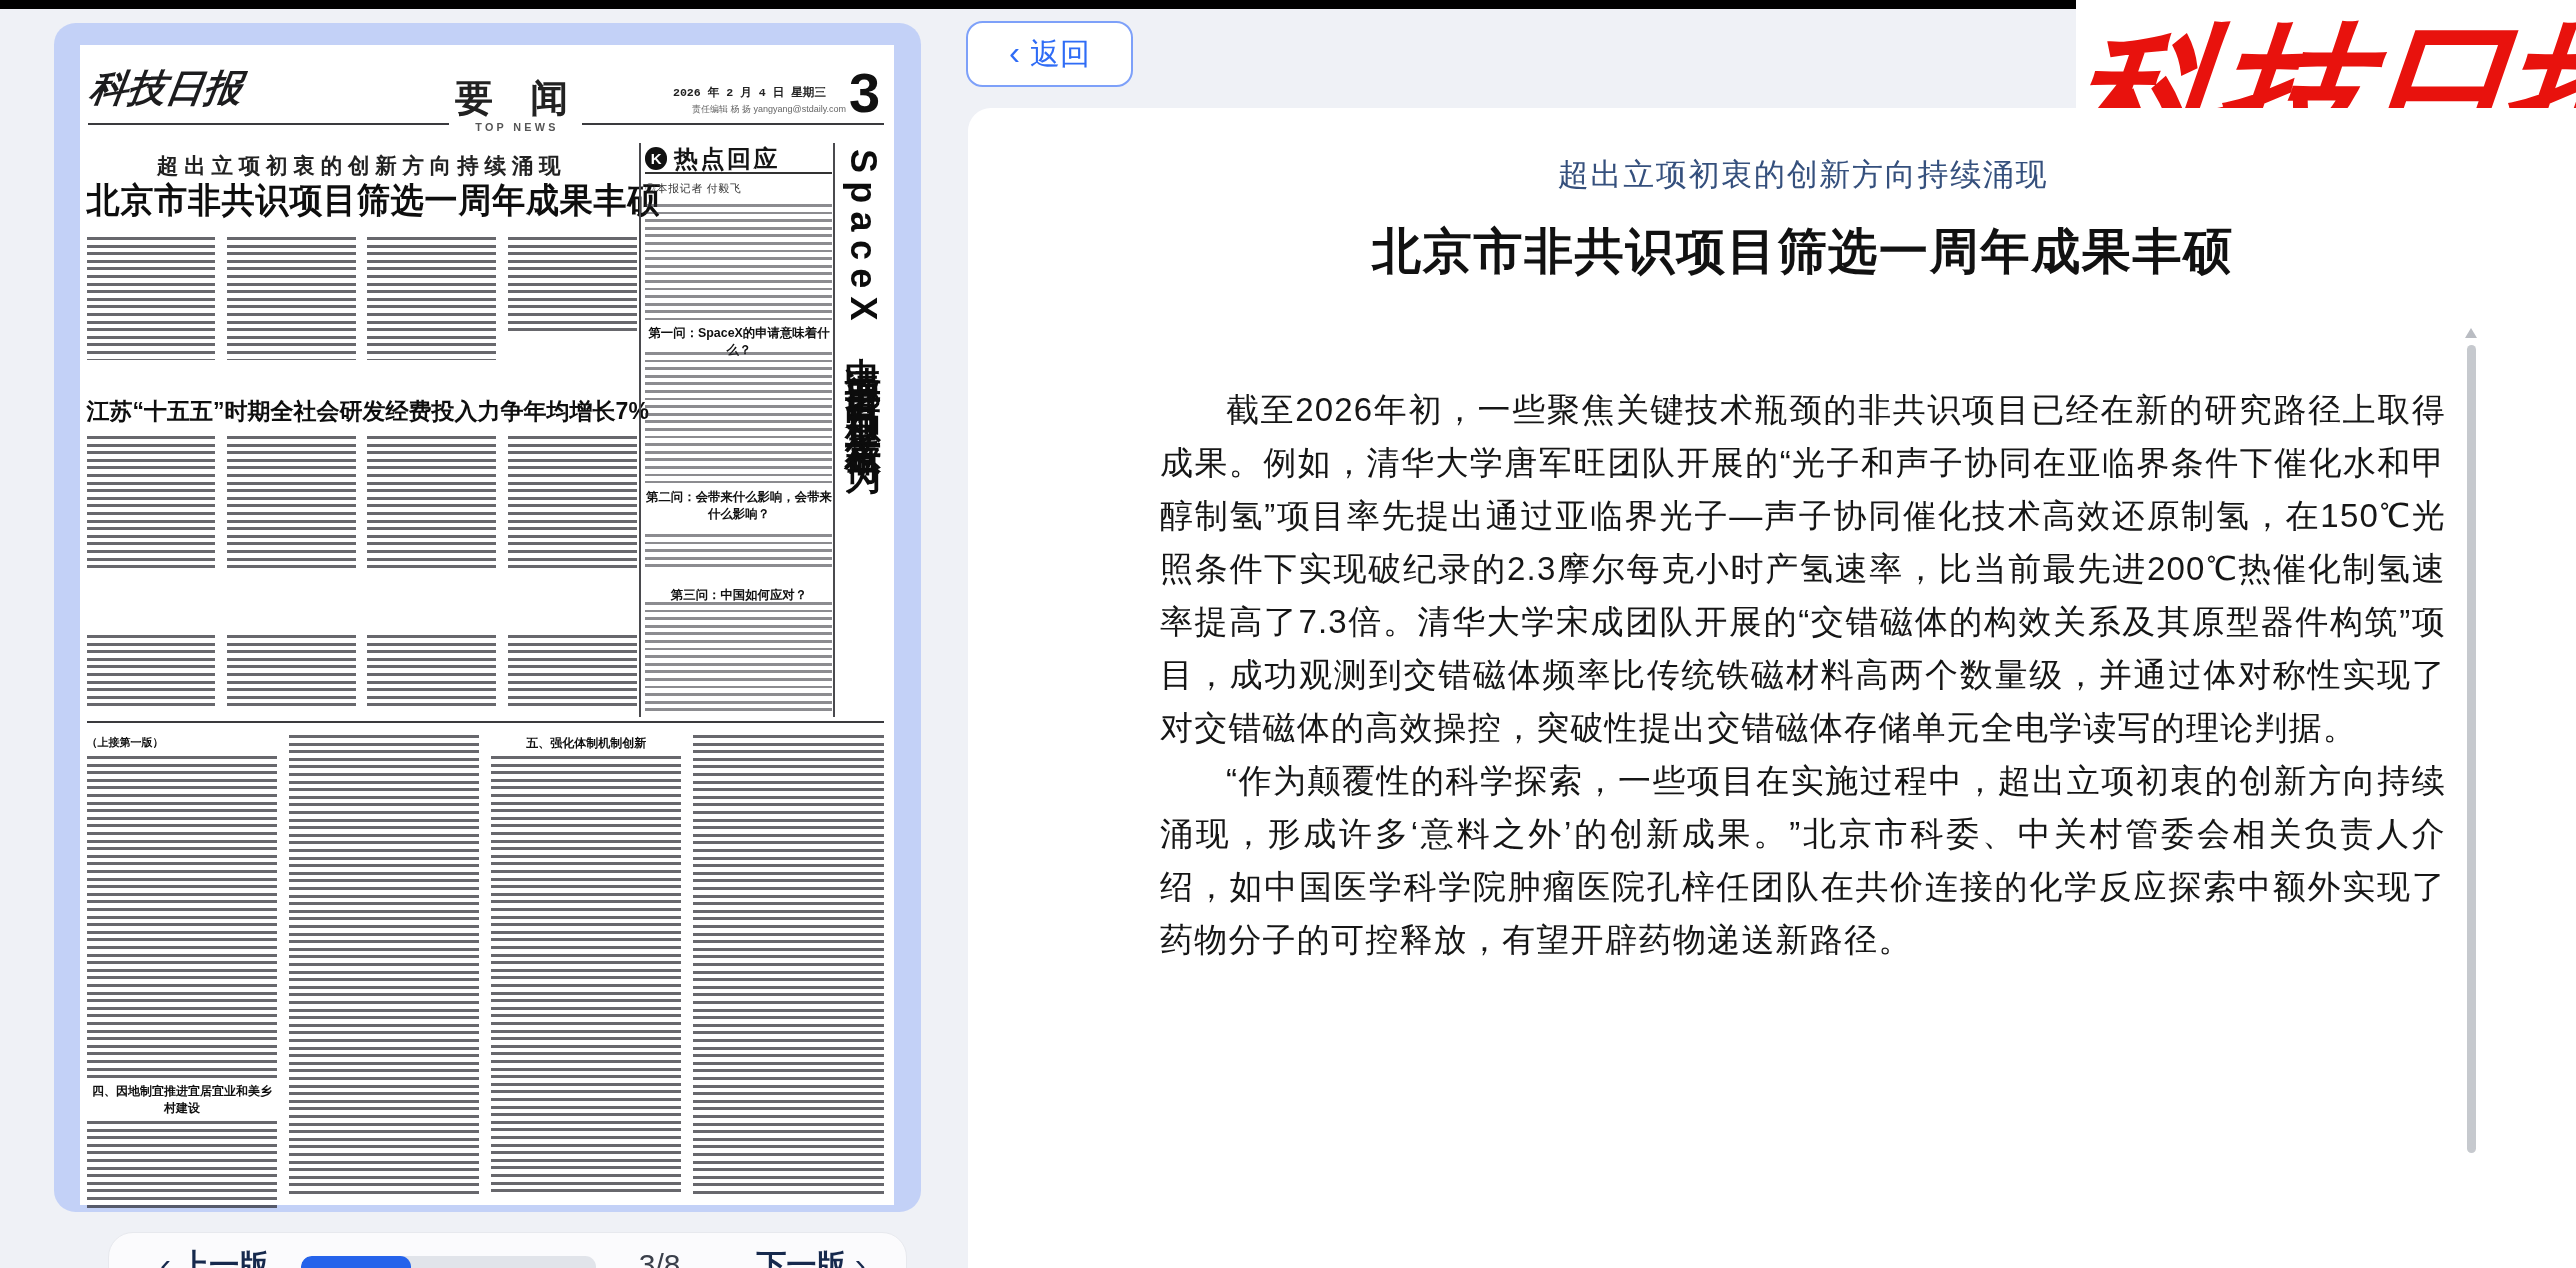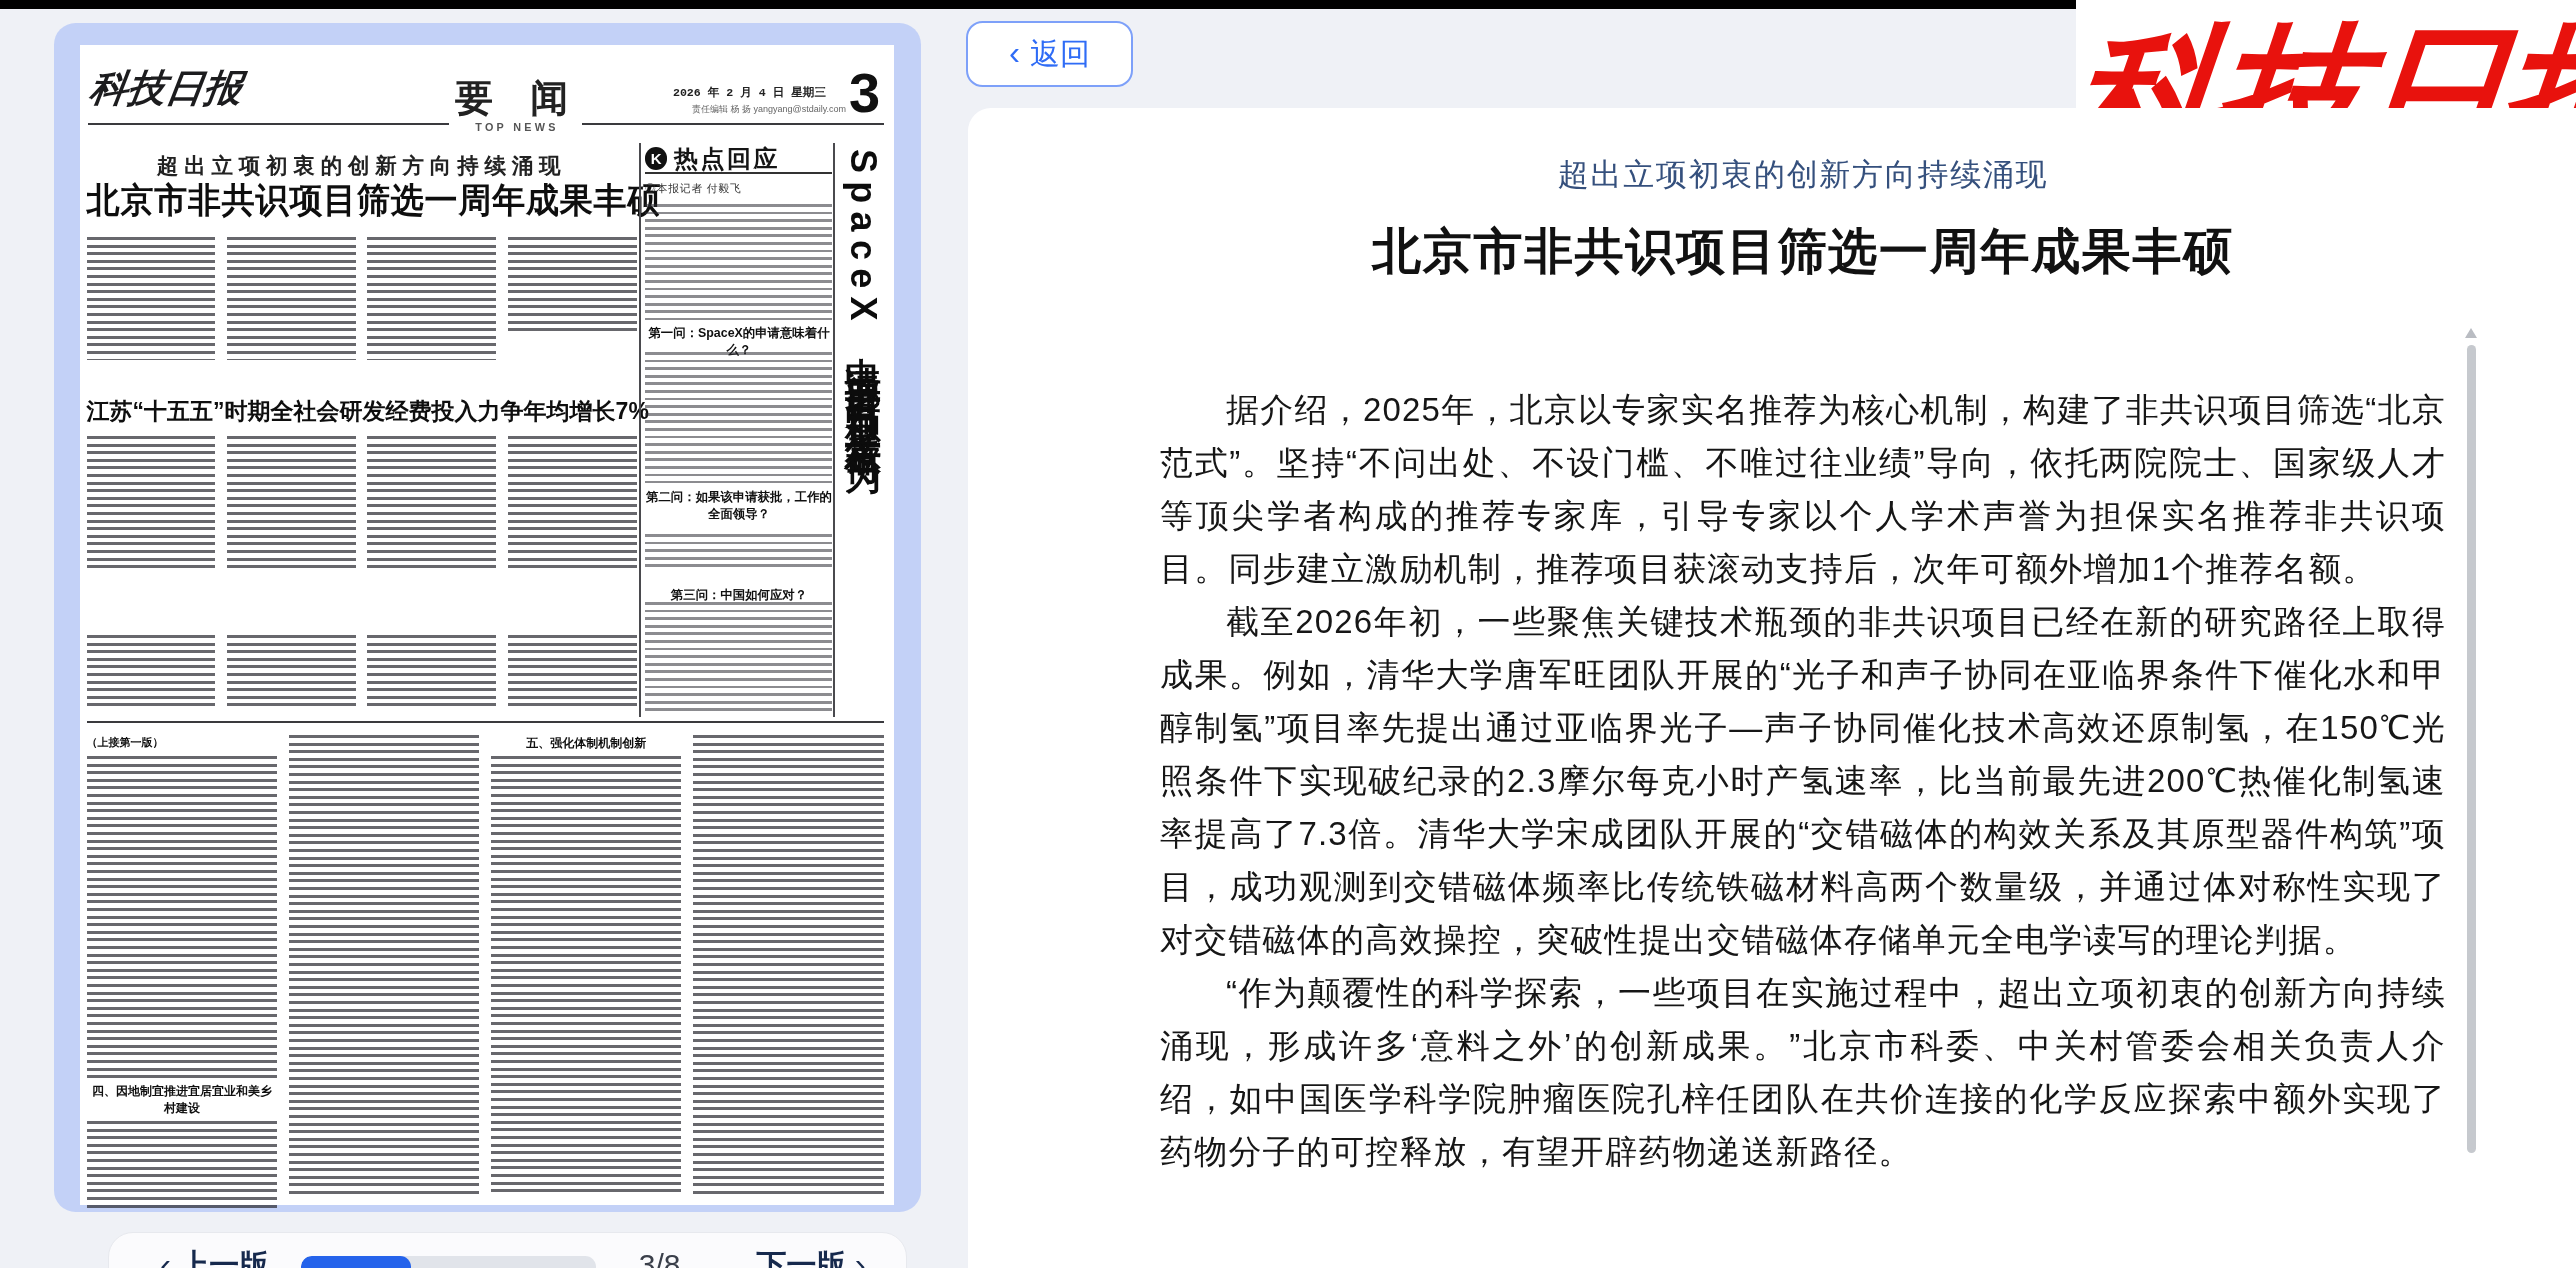--- a/index.html
+++ b/index.html
@@ -142,21 +142,20 @@
 <button class="back-btn">
   <span class="chev">‹</span>
   <span>返回</span>
 </button>
 
 <div class="article-panel">
   <div class="article-inner">
     <div class="article-kicker">超出立项初衷的创新方向持续涌现</div>
     <div class="article-title">北京市非共识项目筛选一周年成果丰硕</div>
     <div class="article-body">
-      <p>据介绍，2025年，北京以专家实名推荐为核心机制，构建了非共识项目筛选“北京范式”。坚持“不问出处、不设门槛、不唯过往业绩”导向，依托两院院士、国家级人才等顶尖学者构成的推荐专家库，引导专家以个人学术声誉为担保实名推荐非共识项目。同步建立激励机制，推荐项目获滚动支持后，次年可额外增加1个推荐名额。</p>
       <p>截至2026年初，一些聚焦关键技术瓶颈的非共识项目已经在新的研究路径上取得成果。例如，清华大学唐军旺团队开展的“光子和声子协同在亚临界条件下催化水和甲醇制氢”项目率先提出通过亚临界光子—声子协同催化技术高效还原制氢，在150℃光照条件下实现破纪录的2.3摩尔每克小时产氢速率，比当前最先进200℃热催化制氢速率提高了7.3倍。清华大学宋成团队开展的“交错磁体的构效关系及其原型器件构筑”项目，成功观测到交错磁体频率比传统铁磁材料高两个数量级，并通过体对称性实现了对交错磁体的高效操控，突破性提出交错磁体存储单元全电学读写的理论判据。</p>
       <p>“作为颠覆性的科学探索，一些项目在实施过程中，超出立项初衷的创新方向持续涌现，形成许多‘意料之外’的创新成果。”北京市科委、中关村管委会相关负责人介绍，如中国医学科学院肿瘤医院孔梓任团队在共价连接的化学反应探索中额外实现了药物分子的可控释放，有望开辟药物递送新路径。</p>
     </div>
   </div>
 </div>
 <div class="scrollbar-up"></div>
 <div class="scrollbar-thumb"></div>
 
 <div class="np-card">
   <div class="np-page">
@@ -197,21 +196,21 @@
     <div class="vrule" style="left:559px;top:98px;height:574px;"></div>
     <div class="np-abs hot-head">
       <span class="hot-icon">K</span>
       <span class="hot-title">热点回应</span>
     </div>
     <div class="np-abs hot-underline"></div>
     <div class="np-abs hot-byline">◎本报记者 付毅飞</div>
     <div class="np-abs sim light" style="left:565px;top:159px;width:187px;height:116px;"></div>
     <div class="np-abs hot-q" style="left:562px;top:280px;width:194px;">第一问：SpaceX的申请意味着什么？</div>
     <div class="np-abs sim light" style="left:565px;top:307px;width:187px;height:131px;"></div>
-    <div class="np-abs hot-q" style="left:562px;top:444px;width:194px;">第二问：如果该申请获批，工作的全面领导？</div>
+    <div class="np-abs hot-q" style="left:562px;top:444px;width:194px;">第二问：会带来什么影响，会带来什么影响？</div>
     <div class="np-abs sim light" style="left:565px;top:489px;width:187px;height:38px;"></div>
     <div class="np-abs hot-q" style="left:562px;top:534px;width:194px;margin-top:8px;">第三问：中国如何应对？</div>
     <div class="np-abs sim light" style="left:565px;top:557px;width:187px;height:109px;"></div>
 
     <div class="vrule" style="left:753px;top:98px;height:574px;"></div>
     <div class="np-abs np-vertical">SpaceX申请部署百万颗卫星意欲何为</div>
 
     <div class="np-abs np-rule" style="left:6.6px;top:676px;width:797px;height:2.1px;"></div>
     <div class="np-abs cols" style="left:6.6px;top:690px;width:797px;">
       <div class="col">

